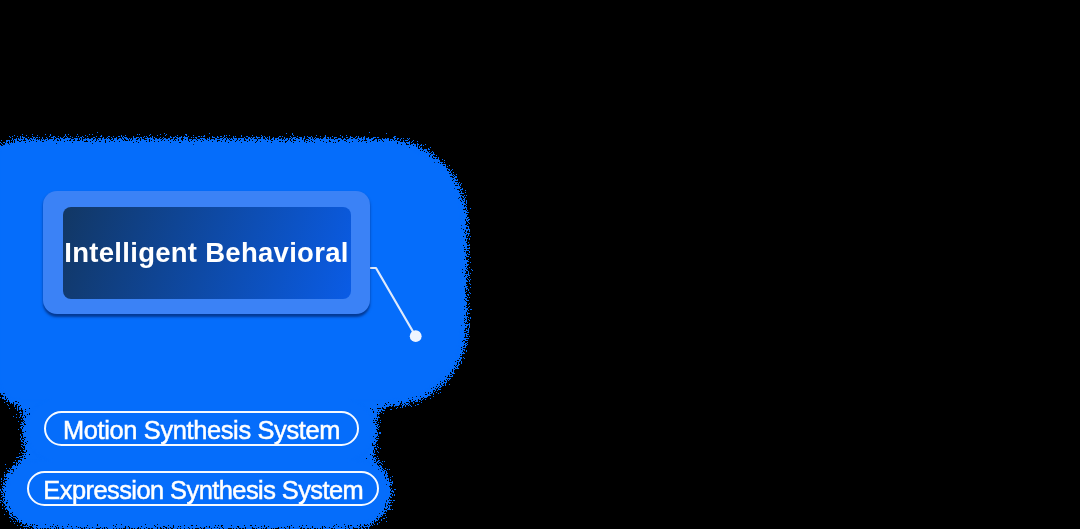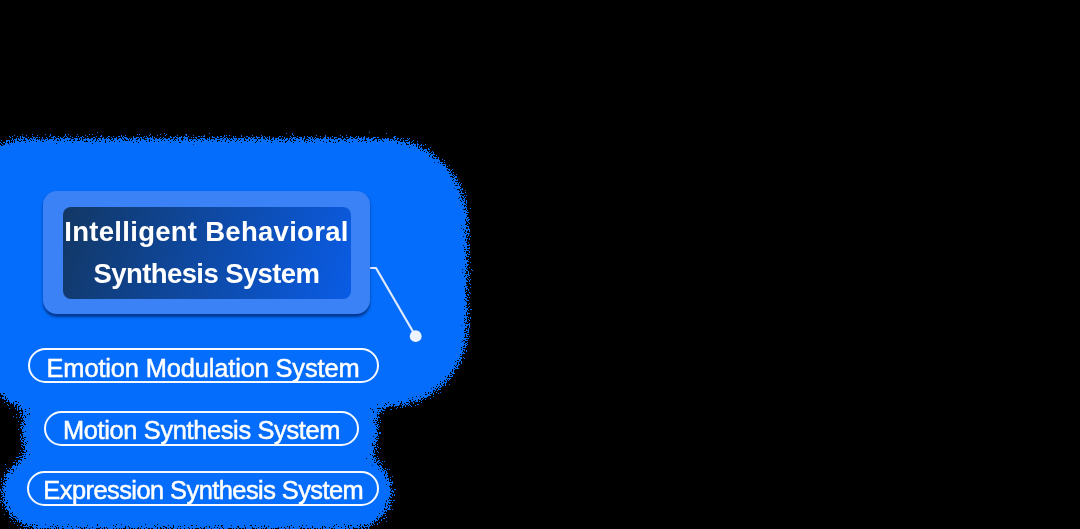--- a/index.html
+++ b/index.html
@@ -61,26 +61,22 @@
     </g>
     <g>
       <path d="M 369,268 h 7 L 415.7,336.2" fill="none" stroke="#dfeafc" stroke-width="2.2" stroke-linejoin="round"></path>
       <circle cx="415.7" cy="336.2" r="5.9" fill="#eef4ff"></circle>
     </g>
   </svg>
 
   <div class="main-box">
     <div class="main-box-inner">
       <div class="line line1">Intelligent Behavioral</div>
-      <div class="line line2">Synthesis System</div>
     </div>
   </div>
 
-  <div class="pill pill1">
-    <span>Emotion Modulation System</span>
-  </div>
   <div class="pill pill3">
     <span>Expression Synthesis System</span>
   </div>
   <div class="pill pill2">
     <span>Motion Synthesis System</span>
   </div>
 </div>
 
 </body></html>

